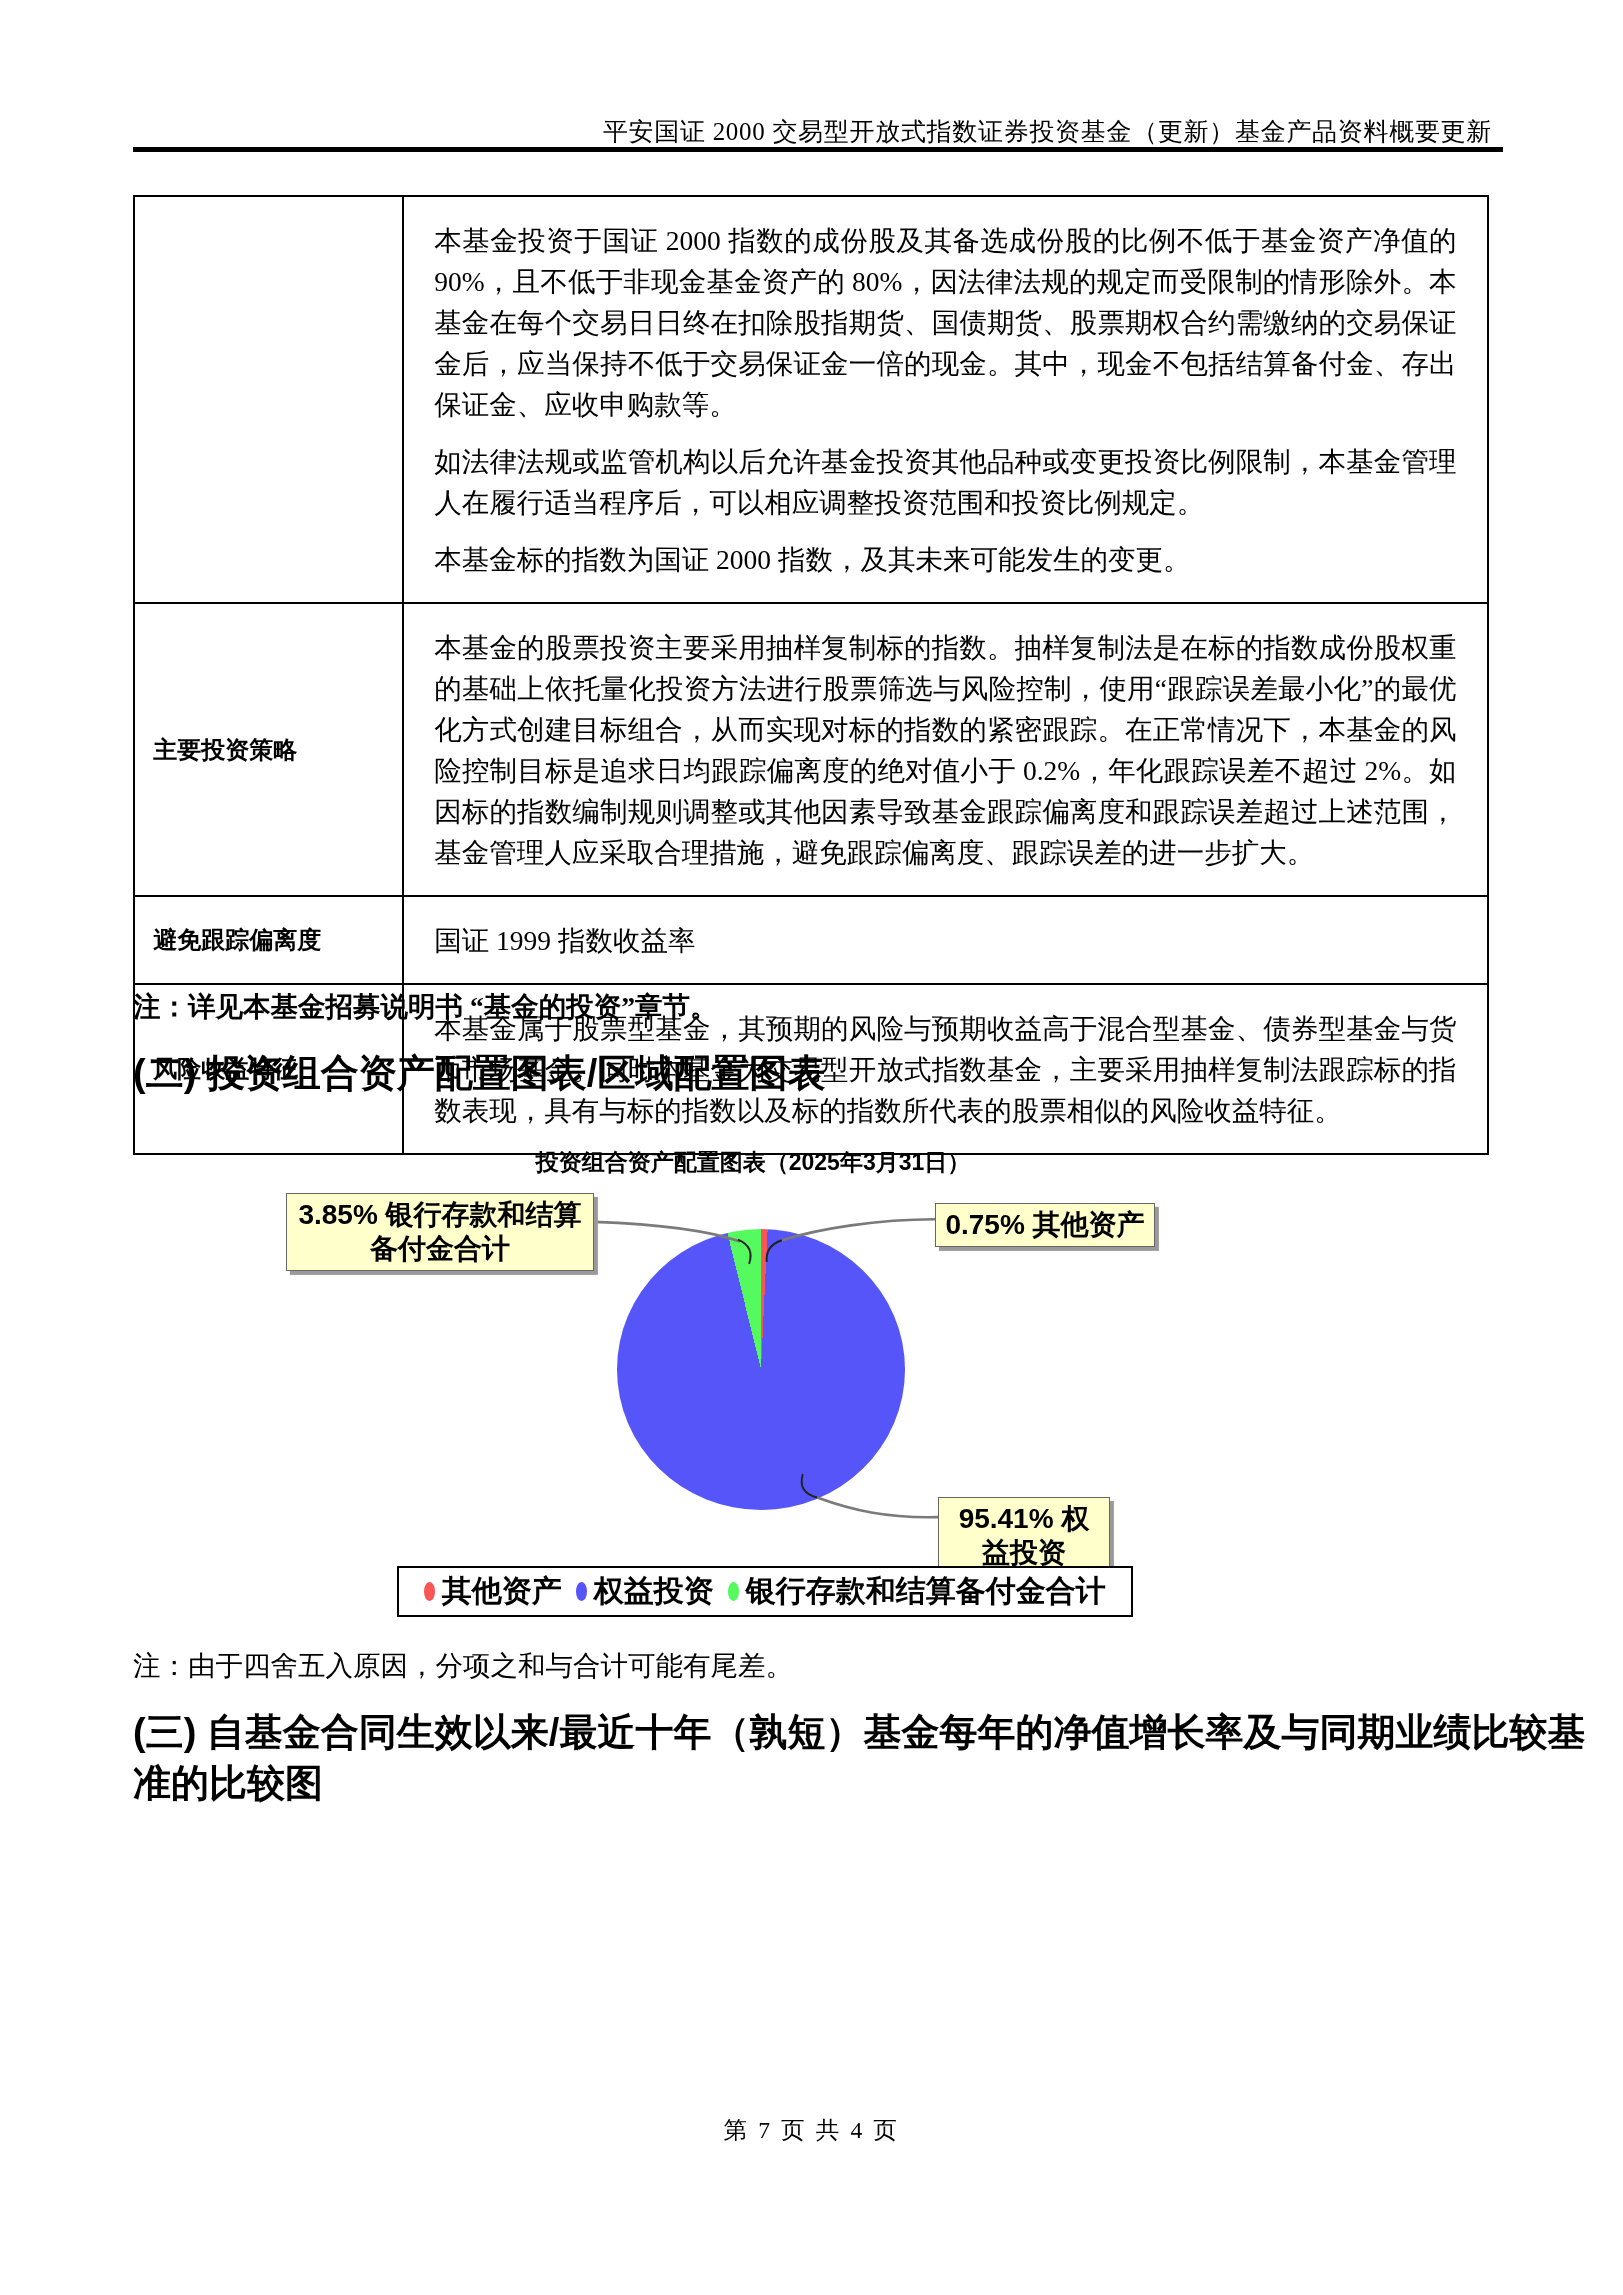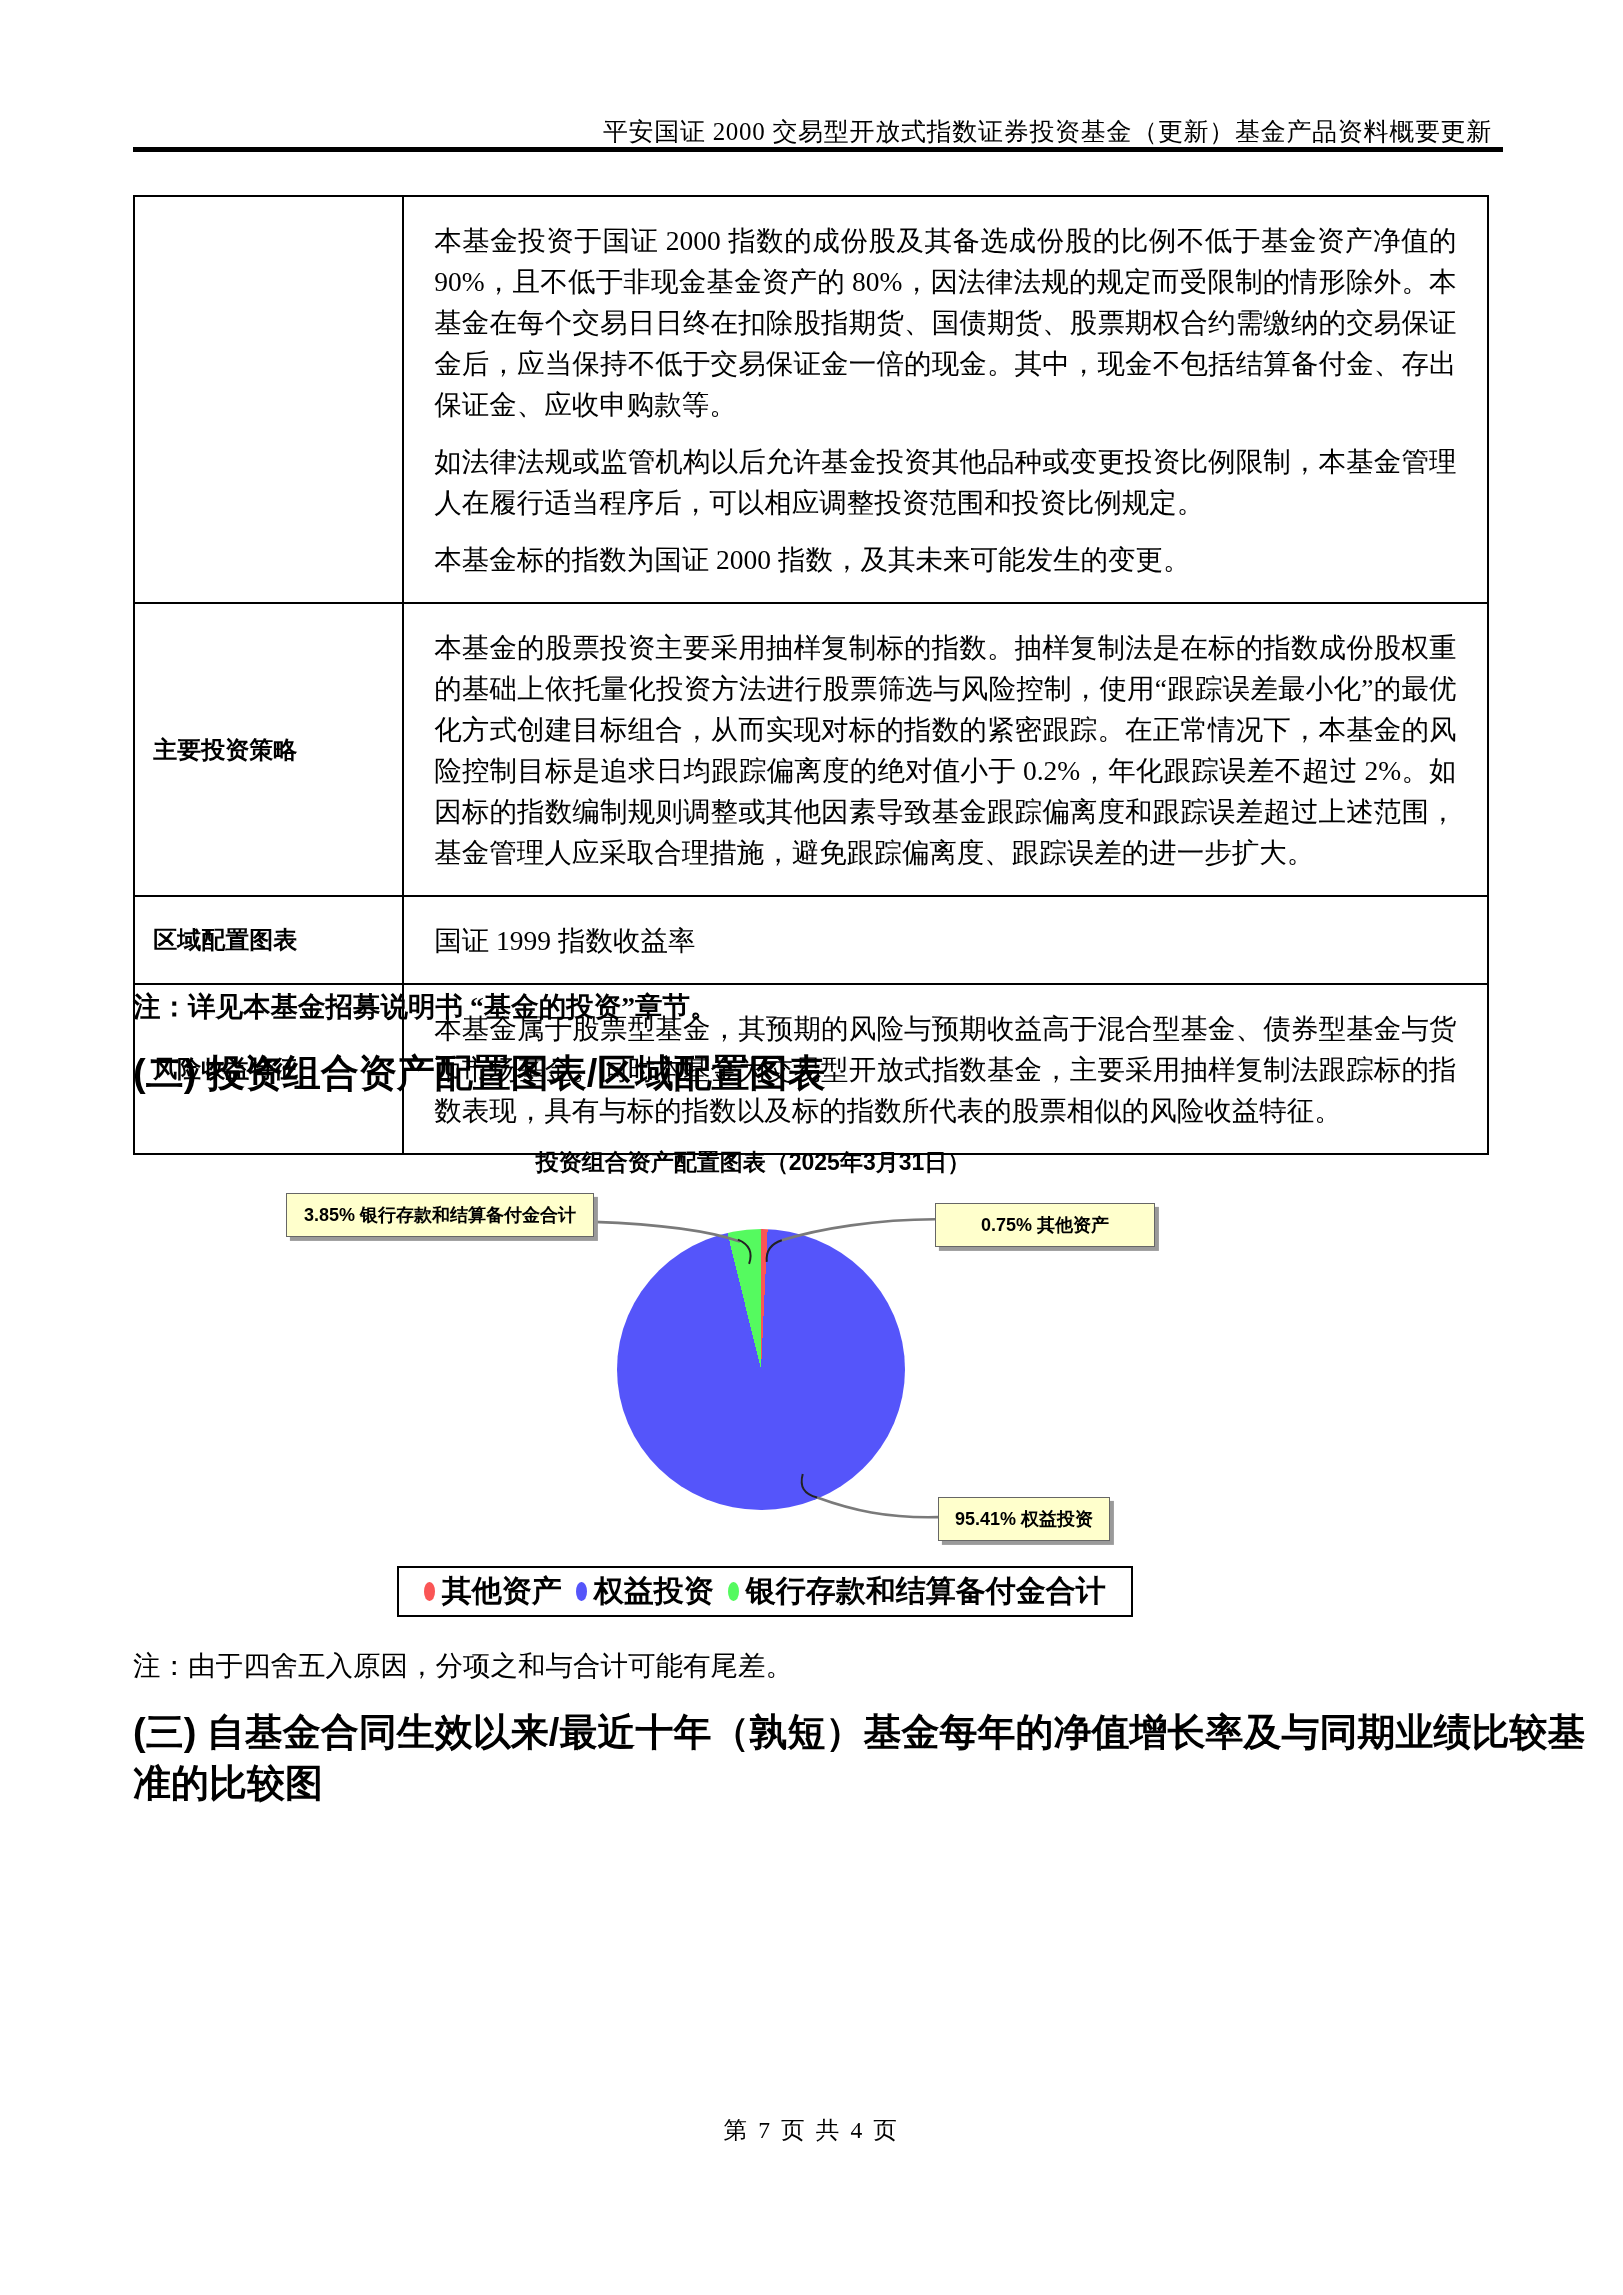--- a/index.html
+++ b/index.html
@@ -20,21 +20,21 @@
   
   .note{position:absolute;left:133px;font-size:27.5px;}
   .sect{position:absolute;left:133px;font-family:"Liberation Sans",sans-serif;font-weight:bold;font-size:38px;}
   
   .chart{position:absolute;left:262px;top:1142px;width:982px;height:478px;}
   .c-title{position:absolute;left:0;right:0;top:5.2px;text-align:center;
            font-family:"Liberation Sans",sans-serif;font-weight:bold;font-size:23px;}
   .pie{position:absolute;left:355px;top:87px;width:288px;height:281px;border-radius:50%;}
   .callouts{position:absolute;left:0;top:0;width:982px;height:478px;pointer-events:none;}
   .lbl{position:absolute;background:#ffffcc;border:1.3px solid #666;box-shadow:3.9px 3.9px 0 #9a9a9a;
-       font-family:"Liberation Sans",sans-serif;font-weight:bold;font-size:18px;line-height:34px;
+       font-family:"Liberation Sans",sans-serif;font-weight:bold;font-size:28px;line-height:34px;
        text-align:center;padding:3.9px 6.5px;box-sizing:border-box;}
   .lbl-a{left:24px;top:51px;width:308px;}
   .lbl-b{left:673px;top:61px;width:220px;}
   .lbl-c{left:676px;top:355px;width:172px;}
   .legend{position:absolute;left:135px;top:424px;width:736px;height:51px;border:2.6px solid #000;
           background:#fff;display:flex;align-items:center;justify-content:center;gap:14.4px;
           font-family:"Liberation Sans",sans-serif;font-weight:bold;font-size:30px;box-sizing:border-box;}
   .leg-item{display:flex;align-items:center;gap:6.5px;white-space:nowrap;}
   .leg-dot{display:inline-block;width:11px;height:19.6px;border-radius:50%;}
   
@@ -56,21 +56,21 @@
       <p>本基金标的指数为国证 2000 指数，及其未来可能发生的变更。</p>
     </td>
   </tr>
   <tr>
     <td class="lab">主要投资策略</td>
     <td class="cont">
       <p>本基金的股票投资主要采用抽样复制标的指数。抽样复制法是在标的指数成份股权重的基础上依托量化投资方法进行股票筛选与风险控制，使用“跟踪误差最小化”的最优化方式创建目标组合，从而实现对标的指数的紧密跟踪。在正常情况下，本基金的风险控制目标是追求日均跟踪偏离度的绝对值小于 0.2%，年化跟踪误差不超过 2%。如因标的指数编制规则调整或其他因素导致基金跟踪偏离度和跟踪误差超过上述范围，基金管理人应采取合理措施，避免跟踪偏离度、跟踪误差的进一步扩大。</p>
     </td>
   </tr>
   <tr>
-    <td class="lab">区域配置图表</td>
+    <td class="lab">避免跟踪偏离度</td>
     <td class="cont">
       <p>国证 1999 指数收益率</p>
     </td>
   </tr>
   <tr>
     <td class="lab">风险收益特征</td>
     <td class="cont">
       <p>本基金属于股票型基金，其预期的风险与预期收益高于混合型基金、债券型基金与货币市场基金。同时本基金为交易型开放式指数基金，主要采用抽样复制法跟踪标的指数表现，具有与标的指数以及标的指数所代表的股票相似的风险收益特征。</p>
     </td>
   </tr>

